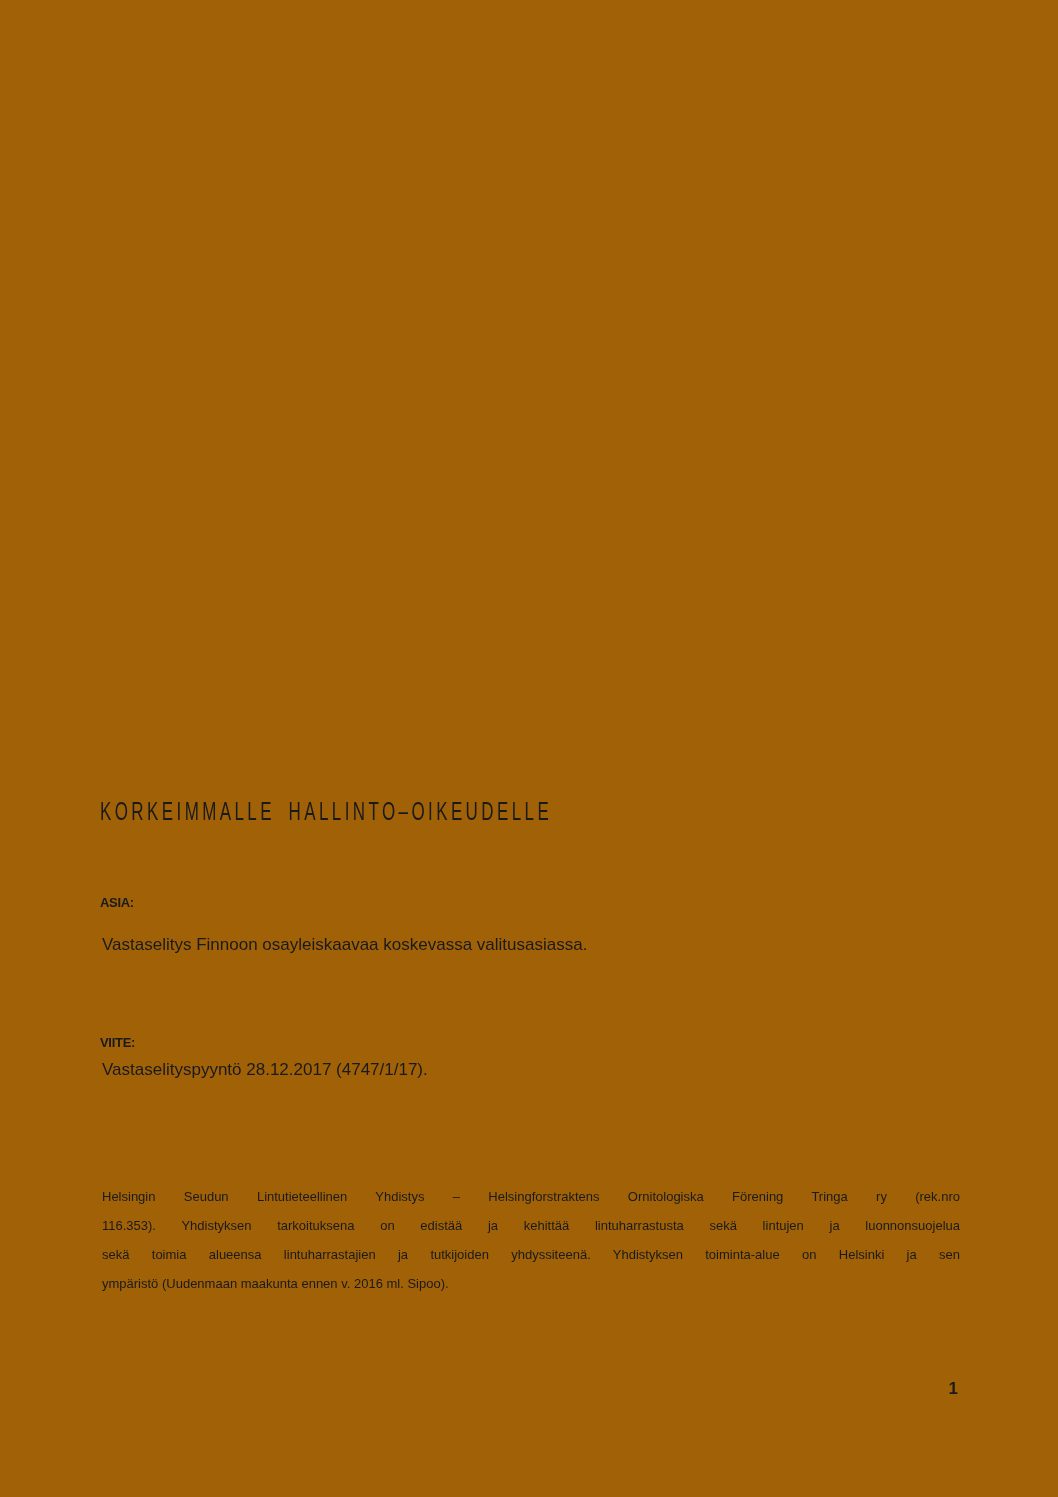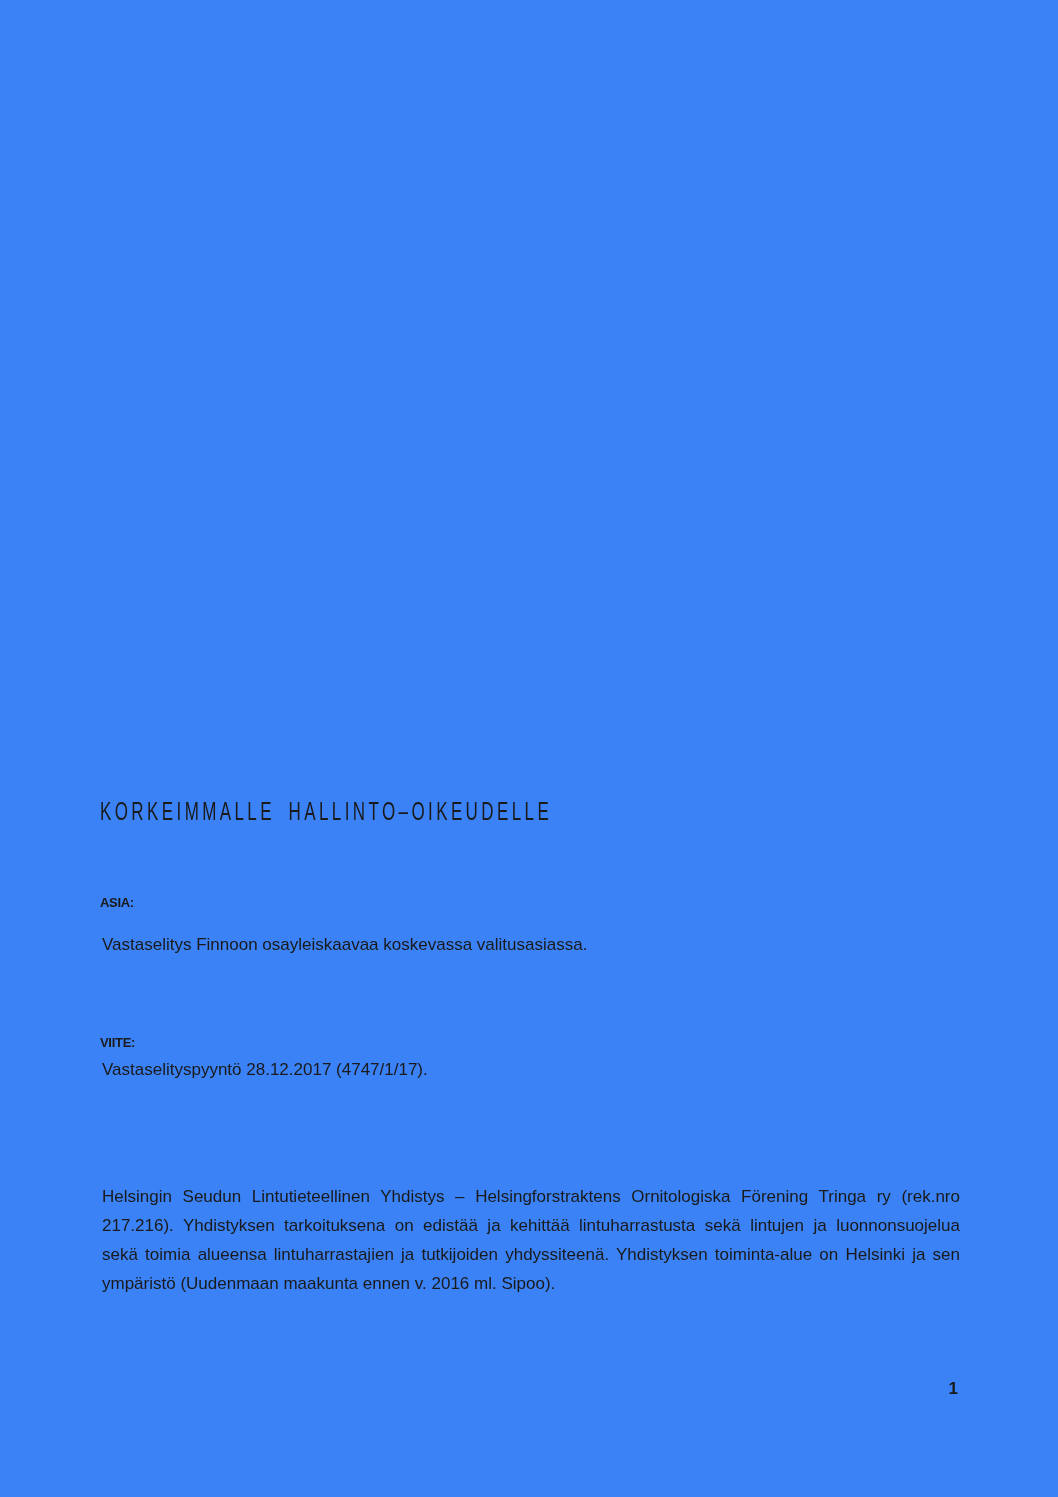--- a/index.html
+++ b/index.html
@@ -4,21 +4,21 @@
 <style>
   html, body {
     margin: 0;
     padding: 0;
     background: #ffffff;
   }
   .page {
     position: relative;
     width: 1058px;
     height: 1497px;
-    background: #3b82f6;
+    background: #a16207;
     overflow: hidden;
     font-family: "Liberation Sans", sans-serif;
     color: #1a1a1a;
   }
   .abs { position: absolute; left: 100px; width: 858px; }
 
   .doc-title {
     top: 796px;
     margin: 0;
     font-size: 25px;
@@ -49,21 +49,21 @@
   }
 
   .sec-label-asia      { top: 892px; }
   .sec-body-asia       { top: 932px; }
   .sec-label-viite     { top: 1016px; margin-top: 16px; }
   .sec-body-viite      { top: 1057px; }
   .sec-label-valittaja { top: 1141px; }
   .sec-body-valittaja  { top: 1180px; }
 
   .para-line {
-    font-size: 17px;
+    font-size: 13px;
     line-height: 29px;
     text-align: justify;
     text-align-last: justify;
     white-space: normal;
   }
   .para-line:last-child {
     text-align-last: left;
   }
 
   .page-number {
@@ -84,20 +84,20 @@
   <h1 class="abs doc-title"><span class="condense">KORKEIMMALLE HALLINTO–OIKEUDELLE</span></h1>
 
   <h2 class="abs sec-label sec-label-asia">ASIA:</h2>
   <p class="abs sec-body sec-body-asia">Vastaselitys Finnoon osayleiskaavaa koskevassa valitusasiassa.</p>
 
   <h2 class="abs sec-label sec-label-viite">VIITE:</h2>
   <p class="abs sec-body sec-body-viite">Vastaselityspyyntö 28.12.2017 (4747/1/17).</p>
 
   <div class="abs sec-body sec-body-valittaja">
     <div class="para-line">Helsingin Seudun Lintutieteellinen Yhdistys – Helsingforstraktens Ornitologiska Förening Tringa ry (rek.nro</div>
-    <div class="para-line">217.216). Yhdistyksen tarkoituksena on edistää ja kehittää lintuharrastusta sekä lintujen ja luonnonsuojelua</div>
+    <div class="para-line">116.353). Yhdistyksen tarkoituksena on edistää ja kehittää lintuharrastusta sekä lintujen ja luonnonsuojelua</div>
     <div class="para-line">sekä toimia alueensa lintuharrastajien ja tutkijoiden yhdyssiteenä. Yhdistyksen toiminta-alue on Helsinki ja sen</div>
     <div class="para-line">ympäristö (Uudenmaan maakunta ennen v. 2016 ml. Sipoo).</div>
   </div>
 
   <div class="page-number">1</div>
 
 </div>
 
 </body></html>

